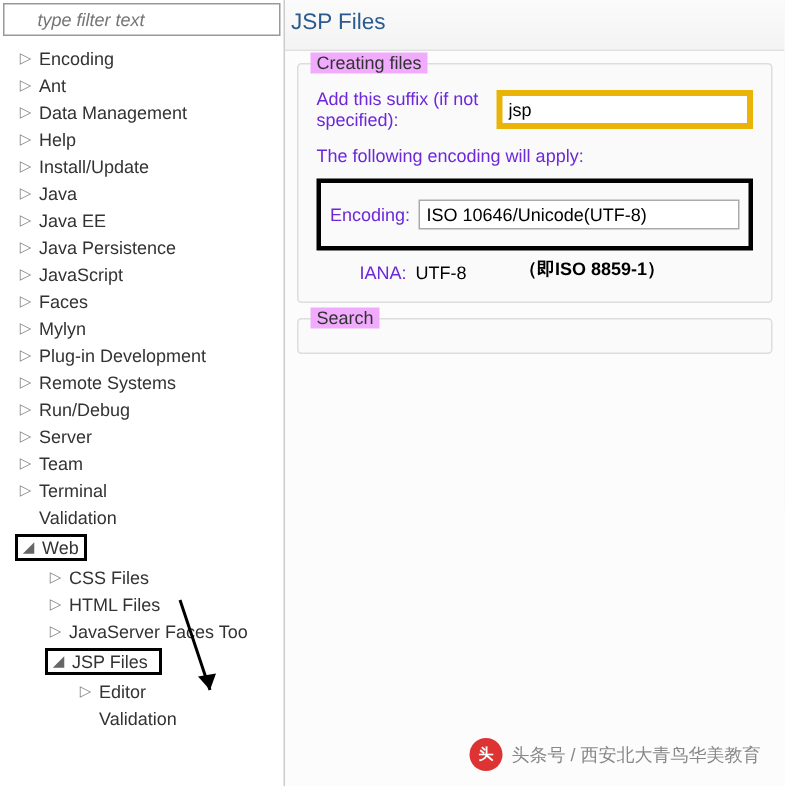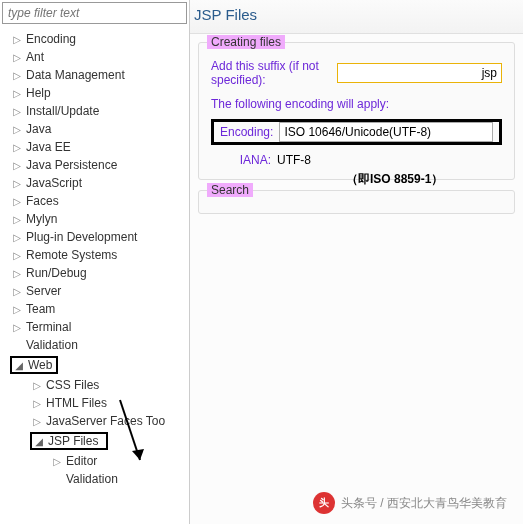--- a/index.html
+++ b/index.html
@@ -1,36 +1,36 @@
 <!DOCTYPE html>
 <html><head>
 <meta charset="utf-8">
 <style>
 * { margin: 0; padding: 0; box-sizing: border-box; font-family: Tahoma, Arial, sans-serif; font-size: 12px; }
 body { background: #f5f5f5; width: 523px; height: 524px; overflow: hidden; position: relative; }
 .container { display: flex; height: 100%; }
 .left-panel { width: 190px; background: #fff; border-right: 1px solid #ccc; display: flex; flex-direction: column; }
-.filter-input { margin: 2px; padding: 3px 5px; border: 1px solid #999; color: #888; font-style: italic; }
+.filter-input { margin: 2px; padding: 3px 22px; border: 1px solid #999; color: #888; font-style: italic; }
 .tree { flex: 1; overflow: hidden; padding: 4px 0; }
 .tree-item { display: flex; align-items: center; padding: 2px 0; color: #333; cursor: default; white-space: nowrap; }
 .tree-item.level-0 { padding-left: 10px; }
 .tree-item.level-1 { padding-left: 30px; }
 .tree-item.level-2 { padding-left: 50px; }
 .tree-arrow { width: 14px; height: 14px; display: inline-flex; align-items: center; justify-content: center; color: #888; font-size: 10px; margin-right: 2px; }
 .tree-arrow.expanded { color: #666; }
 .boxed-web { border: 2px solid #000; padding: 0 4px 0 0; display: inline-flex; align-items: center; }
 .boxed-jsp { border: 2px solid #000; padding: 0 8px 0 0; display: inline-flex; align-items: center; }
 .right-panel { flex: 1; background: #fcfcfc; padding: 4px 8px 8px 8px; position: relative; }
 .header-title { font-size: 15px; color: #2a5b8c; padding: 6px 4px 10px 4px; border-bottom: 1px solid #e0e0e0; background: linear-gradient(#fbfbfb,#f3f3f3); margin: -4px -8px 8px -8px; }
 .group { border: 1px solid #ddd; border-radius: 3px; padding: 10px 12px 12px 12px; margin-bottom: 10px; position: relative; background: #fafafa; }
 .group-title { position: absolute; top: -8px; left: 8px; background: #f0abfc; padding: 0 4px; color: #333; }
 .form-row { display: flex; align-items: center; gap: 6px; margin-top: 6px; }
 .form-label { color: #6d28d9; }
-.text-input { border: 1px solid #eab308; padding: 2px 4px; flex: 1; text-align: right; }
-.encoding-box { border: 3px solid #000; display: flex; align-items: center; gap: 6px; padding: 0 6px; margin-top: 8px; }
+.text-input { border: 4px solid #eab308; padding: 2px 4px; flex: 1; }
+.encoding-box { border: 3px solid #000; display: flex; align-items: center; gap: 6px; padding: 11px 6px; margin-top: 8px; }
 .encoding-select { border: 1px solid #aaa; padding: 2px 4px; flex: 1; }
 .checkbox-row { display: flex; align-items: center; gap: 4px; margin-top: 4px; }
 .annotation { position: absolute; color: #000; font-weight: bold; font-family: SimSun, monospace; font-size: 14px; line-height: 1.3; }
 .arrow-svg { position: absolute; left: 100px; top: 395px; pointer-events: none; }
 .watermark { position: absolute; bottom: 10px; right: 16px; display: flex; align-items: center; gap: 6px; color: #888; }
 .watermark-icon { width: 22px; height: 22px; border-radius: 50%; background: #d33; display: flex; align-items: center; justify-content: center; color: #fff; font-size: 10px; font-weight: bold; }
 </style>
 </head>
 <body>
 

